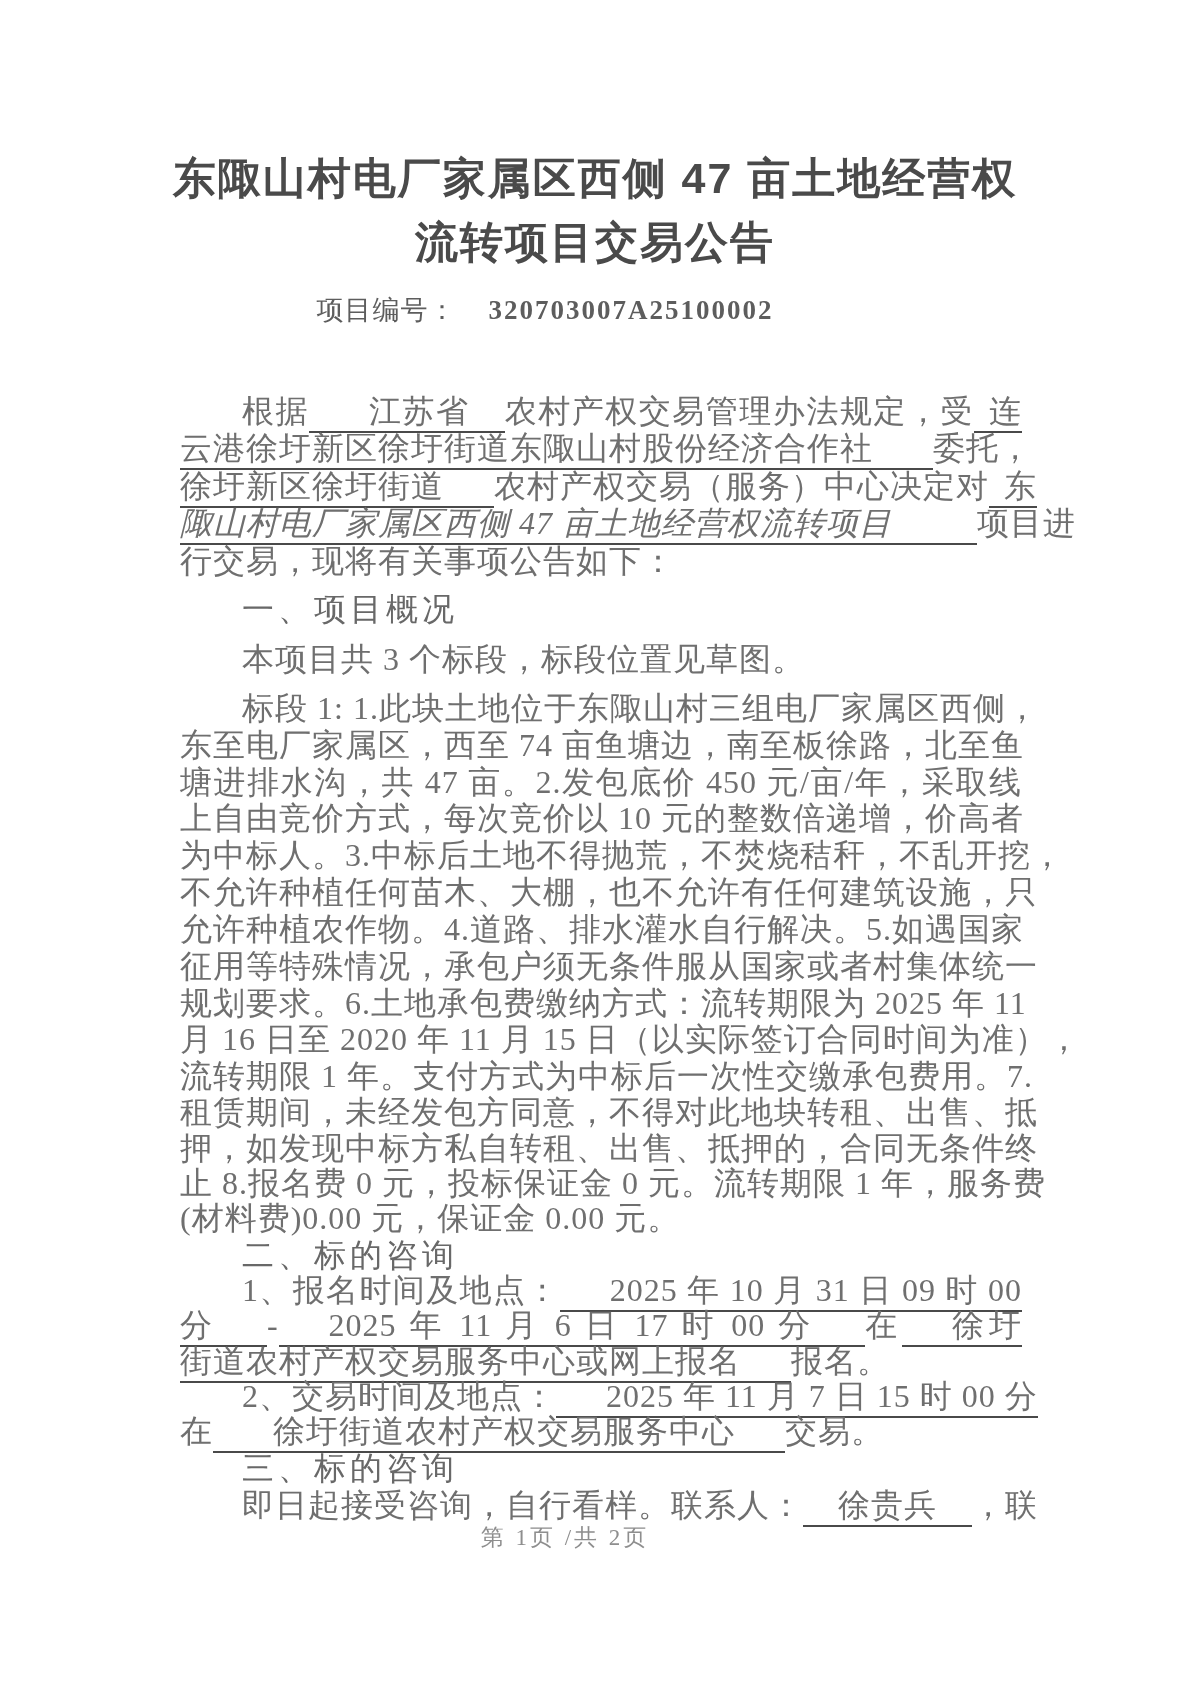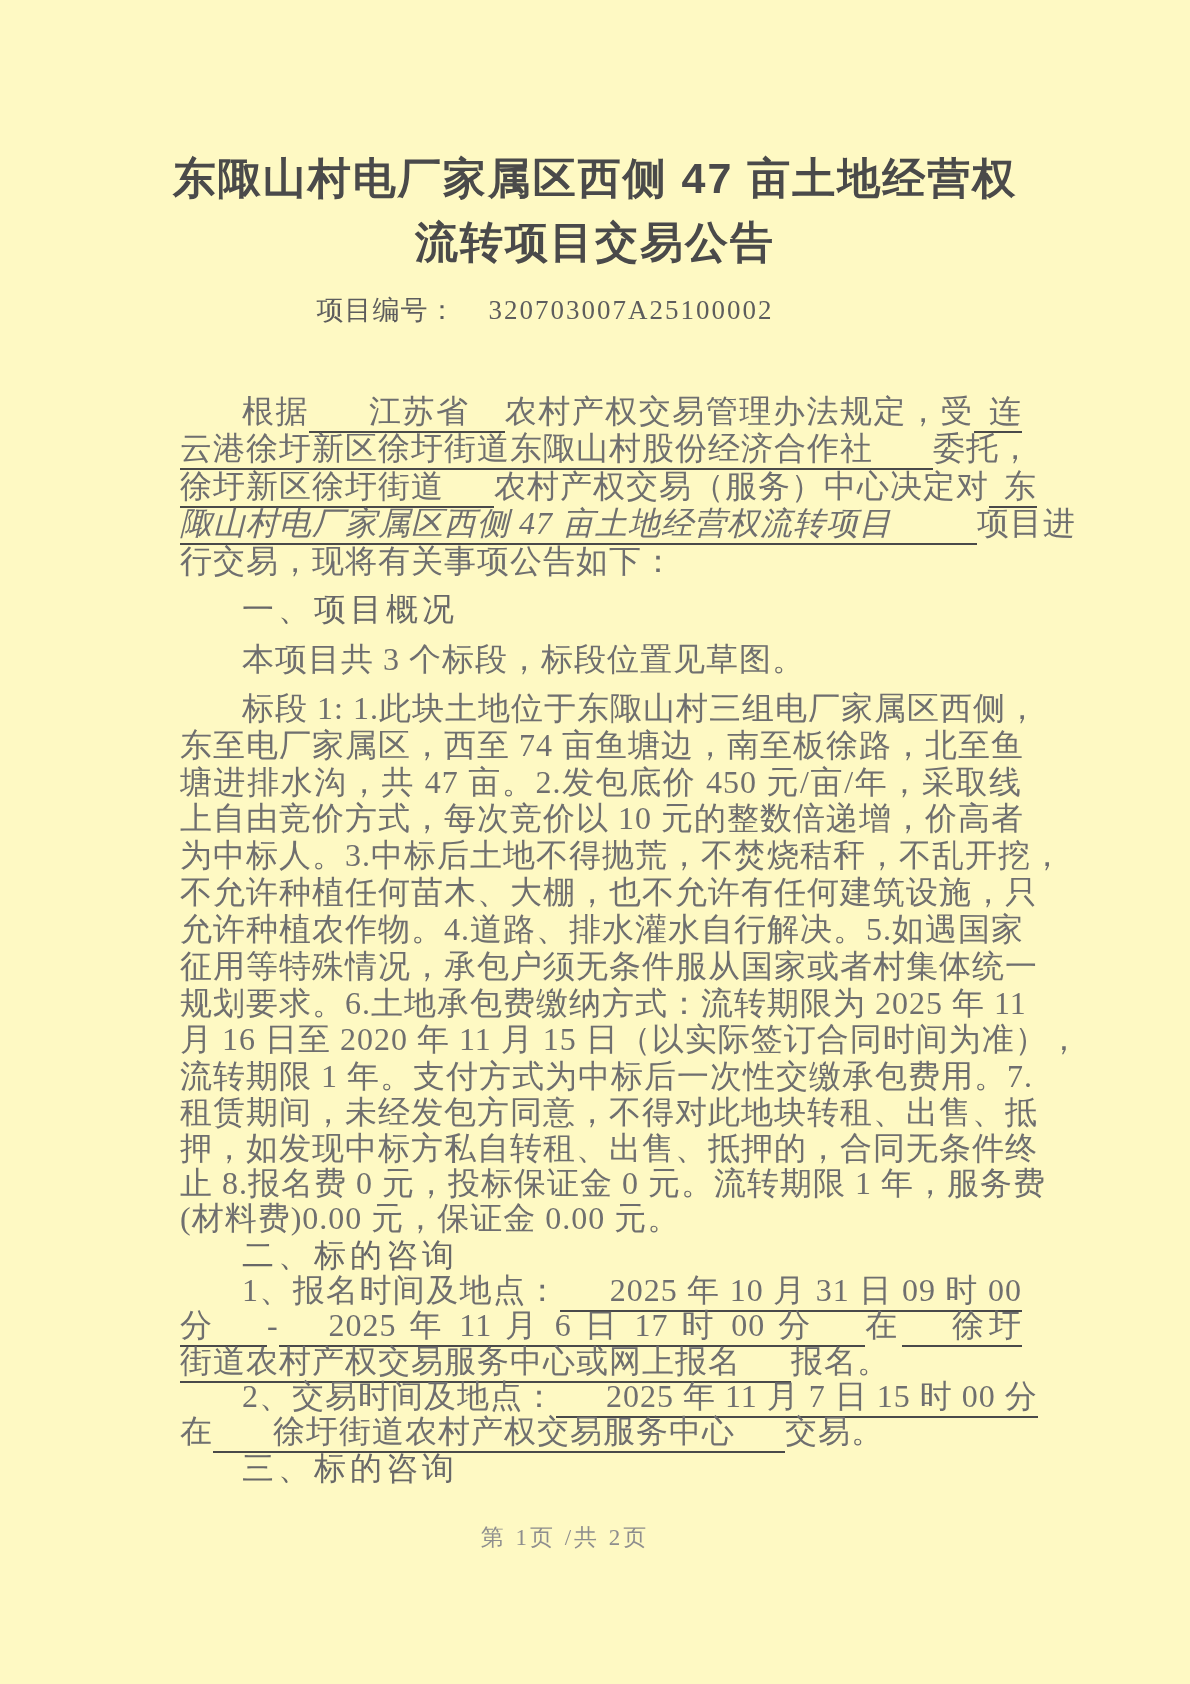--- a/index.html
+++ b/index.html
@@ -1,20 +1,20 @@
 <!DOCTYPE html>
 <html><head>
 <meta charset="utf-8">
 <style>
   html,body{margin:0;padding:0;background:#e8e8e8;}
   .page{
     position:relative;
     width:1190px;height:1684px;
     margin:0 auto;
-    background:#fef9c3;
+    background:#ffffff;
     overflow:hidden;
     font-family:"Liberation Serif","DejaVu Serif",serif;
   }
   .ln{
     position:absolute;
     left:180px;
     width:842px;
     box-sizing:border-box;
     font-size:32px;
     line-height:36px;
@@ -39,21 +39,21 @@
     font-family:"Liberation Sans","DejaVu Sans",sans-serif;
   }
   .projno{
     position:absolute;left:0;width:1190px;
     text-align:center;
     font-size:27px;
     color:#5d5d5d;
     transform:translateX(-50px);
     letter-spacing:1px;
   }
-  .projno .val{ margin-left:32px; letter-spacing:2px; }
+  .projno .val{ margin-left:32px; letter-spacing:2px;font-weight:bold; }
   .footer{
     position:absolute;left:0;width:1190px;
     text-align:center;
     font-size:23px;
     color:#8e8e8e;
     letter-spacing:3px;
     transform:translateX(-30px);
   }
 </style>
 </head>
@@ -96,16 +96,17 @@
   <div class="ln ind heading" style="top:1237px">二、标的咨询</div>
 
   <div class="ln j ind" style="top:1272px"><span>1、报名时间及地点：</span><span class="u pl50">2025 年 10 月 31 日 09 时 00</span></div>
   <div class="ln j" style="top:1307px"><span class="u pr50">分</span><span>-</span><span class="u pl50 pr50">2025 年 11 月 6 日 17 时 00 分</span><span>在</span><span class="u pl50">徐圩</span></div>
   <div class="ln" style="top:1343px"><span class="u pr50">街道农村产权交易服务中心或网上报名</span><span>报名。</span></div>
 
   <div class="ln j ind" style="top:1378px"><span>2、交易时间及地点：</span><span class="u pl50">2025 年 11 月 7 日 15 时 00 分</span></div>
   <div class="ln" style="top:1413px"><span>在</span><span class="u pl60 pr50">徐圩街道农村产权交易服务中心</span><span>交易。</span></div>
 
   <div class="ln ind heading" style="top:1450px">三、标的咨询</div>
+  <div class="ln j ind" style="top:1487px"><span>即日起接受咨询，自行看样。联系人：</span><span class="u pl35 pr35">徐贵兵</span><span>，联</span></div>
 
   <div class="footer" style="top:1522px">第 1页 /共 2页</div>
 
 </div>
 
 </body></html>

